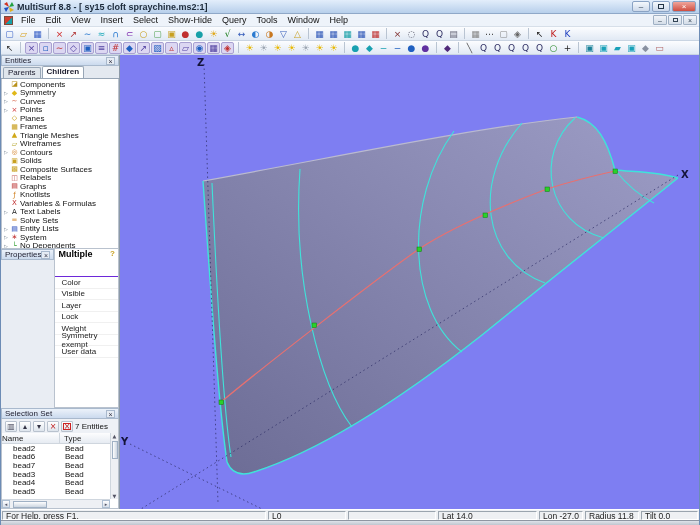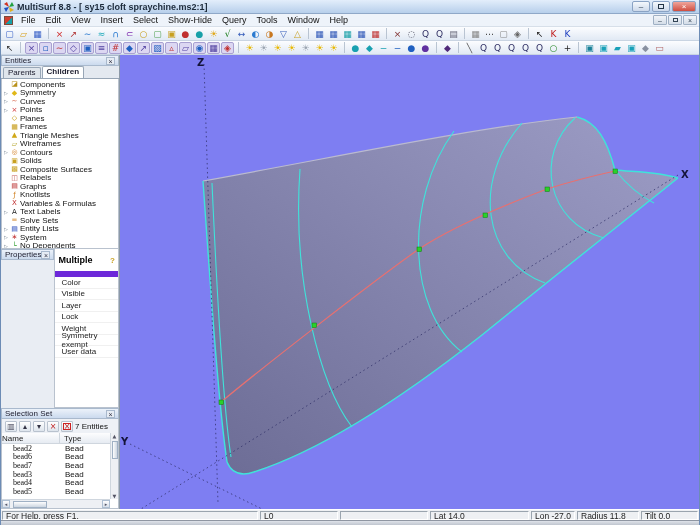--- a/index.html
+++ b/index.html
@@ -47,22 +47,22 @@
     border:1px solid #98a6b6;border-bottom:none;border-radius:2px 2px 0 0;margin-right:1px;}
   .tab.active{background:#fff;height:12px;font-weight:bold;}
   .tree{flex:1;background:#fff;border:1px solid #b9c2ce;border-top:none;overflow:hidden;padding-top:1px;}
   .trow{display:flex;align-items:center;height:8.5px;font-size:8px;color:#111;white-space:nowrap;}
   .texp{width:8px;font-size:5px;color:#678;text-align:center;flex:none;}
   .tico{width:9px;font-size:7px;line-height:8px;text-align:center;flex:none;font-family:"DejaVu Sans",sans-serif;}
   .tlab{margin-left:1px;}
   
   .p-props{height:159px;display:flex;flex-direction:row;}
   .pbody{flex:1;background:#fff;border:1px solid #b9c2ce;border-top:none;overflow:hidden;}
-  .mrow{height:28px;display:flex;align-items:center;font-size:9px;font-weight:bold;color:#000;
-    padding:0 3px;border-bottom:6px solid #6d28d9;}
+  .mrow{height:28px;display:flex;align-items:flex-start;font-size:9px;font-weight:bold;color:#000;
+    padding:0 3px;border-bottom:1px solid #6d28d9;}
   .mpin{margin-left:auto;color:#c8a020;font-weight:bold;font-size:8px;}
   .prow{display:flex;height:11.5px;align-items:center;font-size:8px;color:#222;border-bottom:1px solid #f0f0f0;}
   .plab{width:66px;flex:none;padding-left:6px;border-right:1px solid #e6e6e6;height:100%;display:flex;align-items:center;}
   .pval{flex:1;padding-left:3px;display:flex;align-items:center;gap:2px;}
   .swatch{width:8px;height:8px;border:1px solid #555;flex:none;}
   .cb{width:8px;height:8px;border:1px solid #8a97a5;background:#fff;flex:none;display:flex;align-items:center;
     justify-content:center;font-size:7px;color:#2858c8;line-height:7px;font-family:"DejaVu Sans",sans-serif;}
   .bulb{width:7px;height:7px;border-radius:50%;background:radial-gradient(#ffe870,#e0a800);border:1px solid #a07808;flex:none;}
   
   .p-selset{height:101px;display:flex;flex-direction:column;}
@@ -70,21 +70,21 @@
     background:#eef1f6;border-left:1px solid #b9c2ce;border-right:1px solid #b9c2ce;}
   .sico{width:12px;height:11px;flex:none;display:flex;align-items:center;justify-content:center;font-size:8px;
     font-family:"DejaVu Sans",sans-serif;background:linear-gradient(#fff,#dde4ec);border:1px solid #b9c2ce;border-radius:1px;}
   .sico.boxed{outline:1px solid #c22;outline-offset:-3px;}
   .stwrap{flex:1;position:relative;background:#fff;border:1px solid #b9c2ce;border-top:none;overflow:hidden;}
   .sthead{display:flex;height:11px;font-size:8px;color:#222;align-items:center;
     background:linear-gradient(#fdfdfe,#e6ebf2);border-bottom:1px solid #cfd6de;}
   .sthead .hc1{width:58px;border-right:1px solid #cfd6de;height:100%;display:flex;align-items:center;}
   .sthead .hc2{flex:1;padding-left:4px;}
   .srow{display:flex;height:8.6px;align-items:center;font-size:8px;color:#111;}
-  .sn{width:58px;flex:none;padding-left:11px;font-family:Liberation Serif, serif;}
+  .sn{width:58px;flex:none;padding-left:11px;}
   .st{padding-left:5px;}
   .vscroll{position:absolute;top:0;right:0;width:8px;bottom:9px;background:#eef0f4;border-left:1px solid #cfd6de;
     display:flex;flex-direction:column;align-items:center;font-size:5px;color:#556;font-family:"DejaVu Sans",sans-serif;}
   .vthumb{width:6px;height:18px;background:linear-gradient(90deg,#fdfdfe,#cdd6e1);border:1px solid #9fb0c4;margin-top:2px;}
   .hscroll{position:absolute;left:0;right:8px;bottom:0;height:9px;background:#eef0f4;border-top:1px solid #cfd6de;
     display:flex;align-items:center;font-size:5px;color:#556;font-family:"DejaVu Sans",sans-serif;}
   .sarr{width:8px;height:8px;display:flex;align-items:center;justify-content:center;background:linear-gradient(#fdfdfe,#d8e0ea);
     border:1px solid #aebfd2;flex:none;}
   .hthumb{width:34px;height:7px;background:linear-gradient(#fdfdfe,#cdd6e1);border:1px solid #9fb0c4;margin-left:3px;}
   .hsp{flex:1;}
@@ -543,17 +543,17 @@
       </svg>
     </div>
   </div>
 
   <div class="statusbar">
     <span class="seg msg">For Help, press F1.</span>
     <span class="seg" style="width:78px;">L0</span>
     <span class="seg" style="width:88px;"></span>
     <span class="seg" style="width:99px;">Lat 14.0</span>
     <span class="seg" style="width:44px;">Lon -27.0</span>
-    <span class="seg" style="width:62px;">Radius 11.8</span>
+    <span class="seg" style="width:54px;">Radius 11.8</span>
     <span class="seg" style="width:57px;">Tilt 0.0</span>
   </div>
   <div class="taskbar"></div>
 </div>
 
 </body></html>

